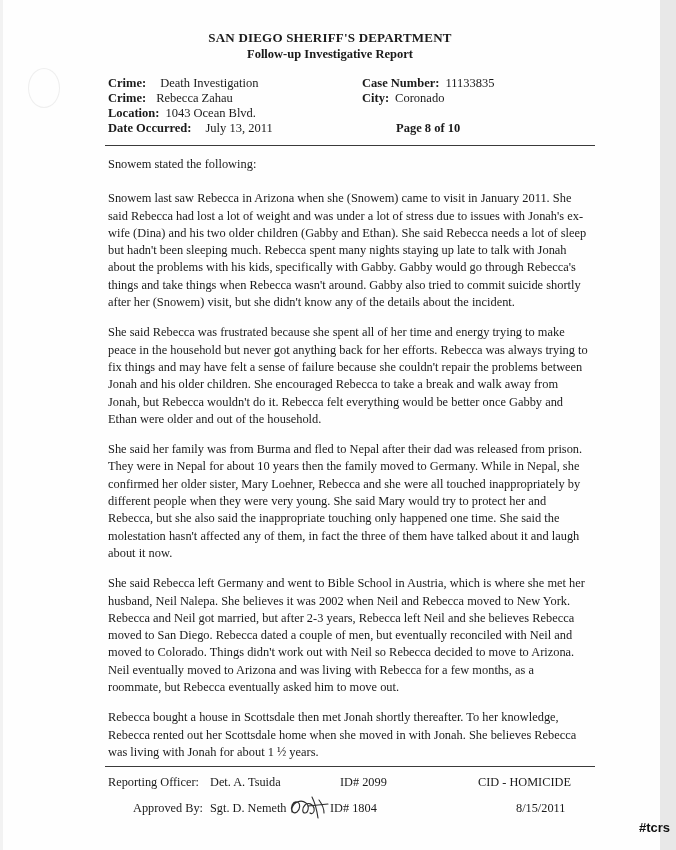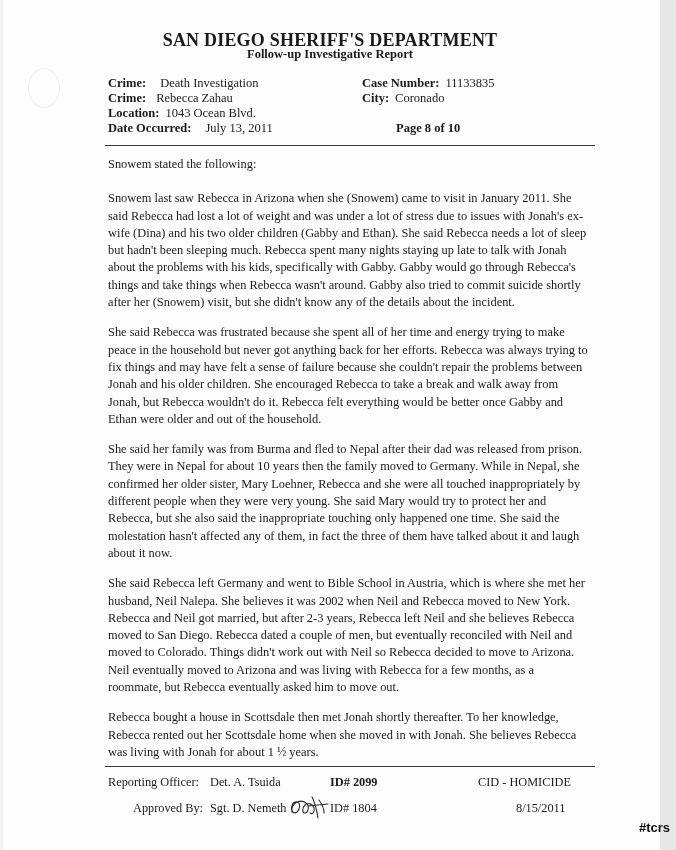--- a/index.html
+++ b/index.html
@@ -53,21 +53,21 @@
     opacity: 0.9;
   }
 
   .doc-title {
     position: absolute;
     left: 0;
     top: 30px;
     width: 660px;
     text-align: center;
     font-weight: bold;
-    font-size: 18px;
+    font-size: 13px;
     letter-spacing: 0.2px;
   }
   .doc-subtitle {
     position: absolute;
     left: 0;
     top: 47px;
     width: 660px;
     text-align: center;
     font-weight: bold;
     font-size: 12.5px;
@@ -121,21 +121,21 @@
   }
 
   
   .ftr {
     position: absolute;
     font-size: 12.3px;
     white-space: nowrap;
   }
   #ftr-ro-label   { left: 108px; top: 775px; }
   #ftr-ro-name    { left: 210px; top: 775px; text-align: center; }
-  #ftr-ro-id      { left: 330px; top: 775px; font-weight: bold; }
+  #ftr-ro-id      { left: 340px; top: 775px; }
   #ftr-unit       { left: 478px; top: 775px; }
   #ftr-ap-label   { left: 108px; top: 801px; margin-left: 25px; }
   #ftr-ap-name    { left: 210px; top: 801px; }
   #ftr-ap-id      { left: 330px; top: 801px; }
   #ftr-date       { left: 516px; top: 801px; }
 
   #signature {
     position: absolute;
     left: 288px;
     top: 792px;

